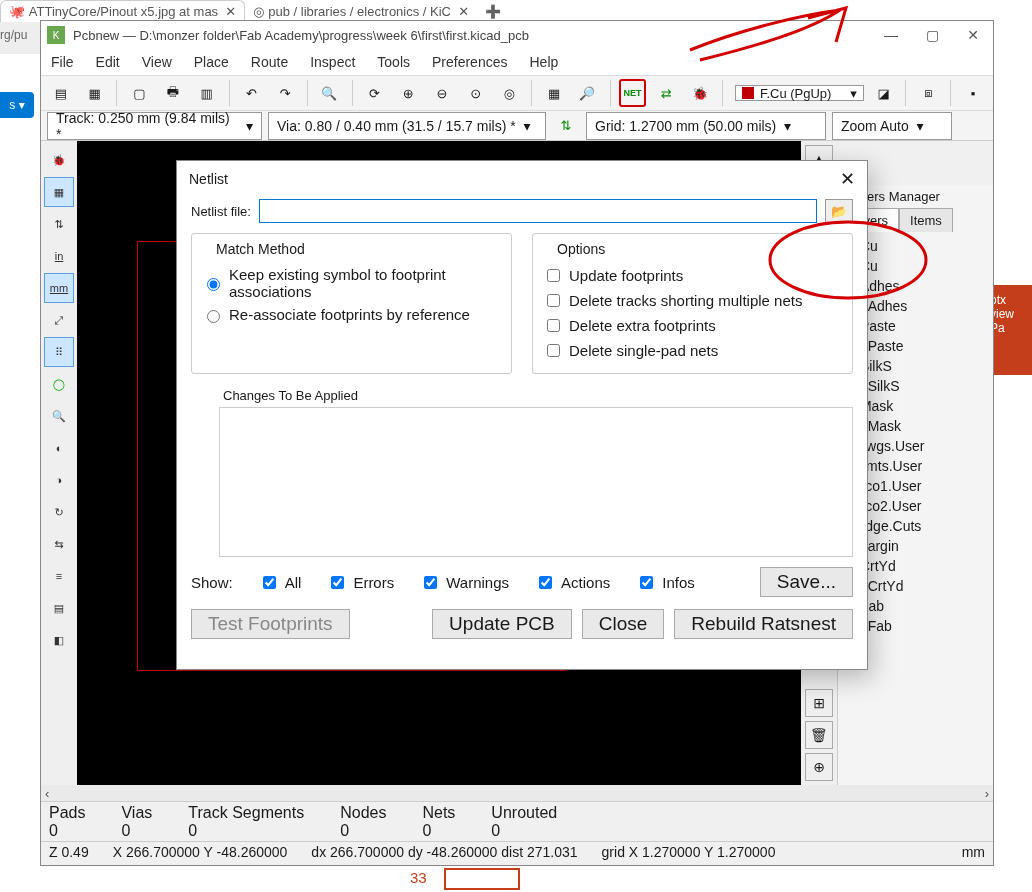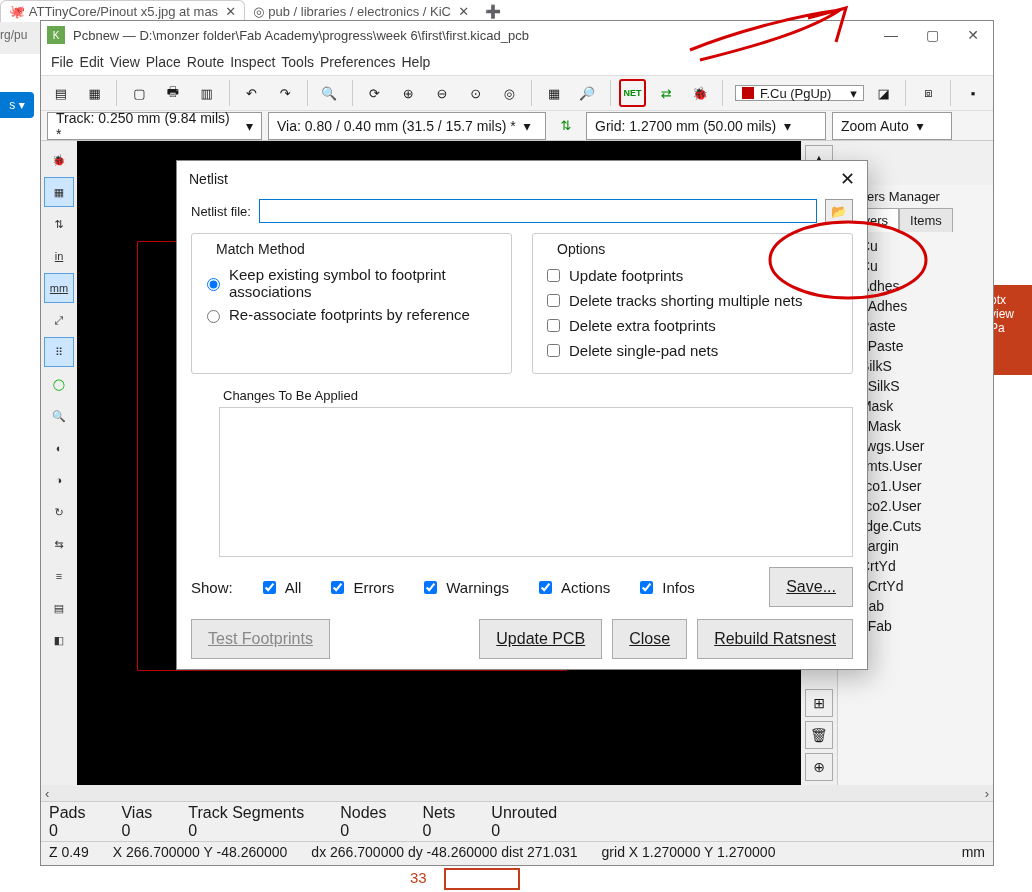--- a/index.html
+++ b/index.html
@@ -7,21 +7,21 @@
   .browser-ui-top { position:absolute; top:0; left:0; right:0; height:22px; display:flex; gap:0; }
   .tab-bg { display:inline-flex; align-items:center; padding:0 8px; font-size:13px; color:#555; }
   .tab-bg.active { background:#fff; border:1px solid #ccc; border-bottom:none; border-radius:6px 6px 0 0; }
   .browser-url { position:absolute; top:22px; left:-4px; width:70px; height:32px; background:#eee; color:#666; font-size:12px; padding:6px 4px; }
   .side-pill { position:absolute; top:92px; left:0; width:34px; height:26px; background:#0078d4; color:#fff; font-size:12px; display:flex; align-items:center; justify-content:center; border-radius:0 4px 4px 0; }
   .right-peek { position:absolute; top:285px; right:0; width:48px; height:90px; background:#c43e1c; color:#fff; font-size:12px; padding:8px 6px; }
   .app-window { position:absolute; top:20px; left:40px; width:954px; height:846px; background:#f0f0f0; border:1px solid #888; display:flex; flex-direction:column; }
   .titlebar { height:28px; background:#fff; display:flex; align-items:center; padding:0 6px; font-size:13px; color:#444; }
   .titlebar .winbtns { margin-left:auto; display:flex; gap:28px; padding-right:8px; color:#555; font-size:14px; }
   .titlebar .icon-box { width:18px; height:18px; background:#6aa84f; margin-right:8px; display:inline-flex; align-items:center; justify-content:center; color:#fff; font-size:10px; }
-  .menubar { height:26px; background:#fff; display:flex; align-items:center; padding:0 10px; gap:6px; color:#333; font-size:14px; }
+  .menubar { height:26px; background:#fff; display:flex; align-items:center; padding:0 10px; gap:22px; color:#333; font-size:14px; }
   .toolbar { height:36px; background:#f4f4f4; border-top:1px solid #ddd; border-bottom:1px solid #ddd; display:flex; align-items:center; padding:0 6px; gap:6px; }
   .tbtn { width:28px; height:28px; display:flex; align-items:center; justify-content:center; border-radius:3px; }
   .tbtn.hl { border:2px solid #c00; }
   .vsep { width:1px; height:26px; background:#ccc; margin:0 2px; }
   .layer-select { width:130px; height:16px; border:1px solid #999; background:#fff; display:flex; align-items:center; padding:0 6px; margin-left:4px; }
   .layer-sq { width:12px; height:12px; background:#c00000; margin-right:6px; }
   .secondbar { height:30px; background:#f4f4f4; border-bottom:1px solid #ccc; display:flex; align-items:center; padding:0 6px; gap:6px; }
   .combo { height:28px; border:1px solid #999; background:#fff; display:flex; align-items:center; padding:0 8px; font-size:14px; }
   .main-area { flex:1; display:flex; position:relative; overflow:hidden; }
   .left-tools { width:36px; background:#efefef; display:flex; flex-direction:column; align-items:center; gap:2px; padding:4px 0; }
@@ -48,21 +48,21 @@
   .row { display:flex; align-items:center; gap:8px; }
   input[type=text].nf { flex:1; height:24px; border:1px solid #0078d4; outline:none; }
   .browse-btn { width:28px; height:24px; border:1px solid #999; background:#eee; display:flex; align-items:center; justify-content:center; }
   .groupbox { border:1px solid #ccc; border-radius:3px; padding:8px 10px 10px; margin-top:10px; }
   .gb-title { margin:-16px 0 6px 10px; display:inline-block; background:#fff; padding:0 4px; font-size:14px; }
   .two-col { display:flex; gap:20px; }
   .col { flex:1; }
   .chk, .rad { display:flex; align-items:center; gap:6px; padding:3px 0; font-size:15px;}
   .changes-box { border:1px solid #ccc; height:150px; background:#fff; }
   .show-row { display:flex; align-items:center; gap:26px; padding-top:10px; font-size:15px;}
-  .btn { height:40px; padding:0 16px; background:#e9e9e9; border:1px solid #aaa; display:inline-flex; align-items:center; justify-content:center; font-size:16px;text-decoration:underline;}
+  .btn { height:30px; padding:0 16px; background:#e9e9e9; border:1px solid #aaa; display:inline-flex; align-items:center; justify-content:center; font-size:19px;}
   .btn.disabled { color:#888; }
   .dlg-buttons { display:flex; gap:10px; justify-content:flex-end; padding:12px 14px; }
   
   .anno { position:absolute; pointer-events:none; }
   .red-stroke { stroke:#d40000; stroke-width:3; fill:none; }
 </style>
 </head>
 <body>
 
 <div class="browser-ui-top">

